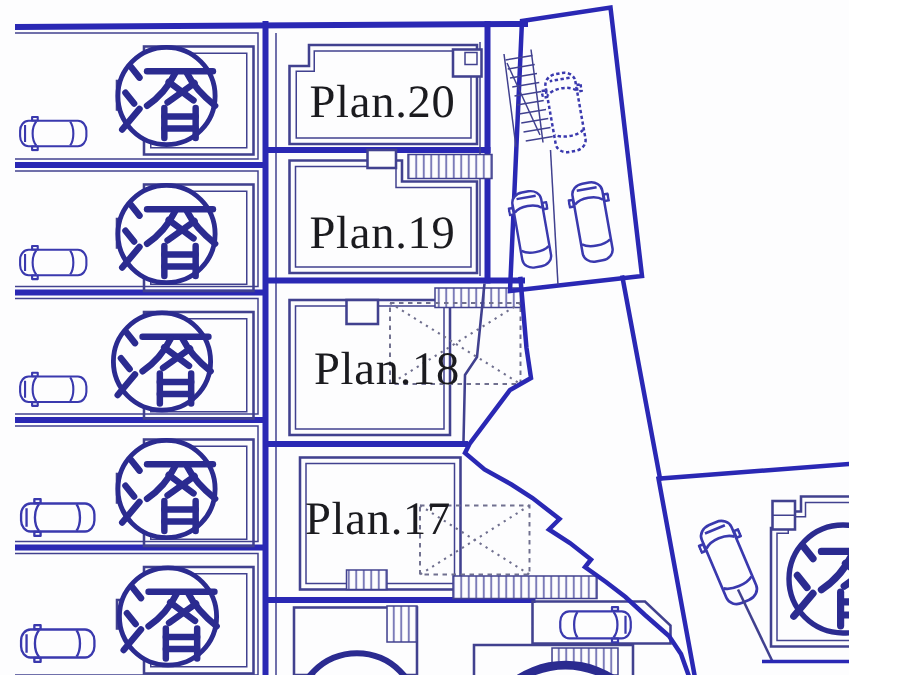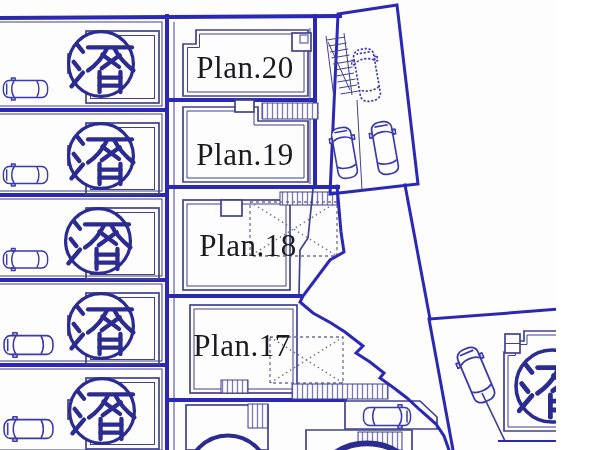--- a/index.html
+++ b/index.html
@@ -1,17 +1,17 @@
 <!DOCTYPE html>
 <html style="--bg: #fdfdfe; --line: #2a28b4; --wall: #41418f; --stamp: #2b2b90; --car: #3a39ae; --dash: #70708f; --text: #1b1b1f;"><head>
 <meta charset="utf-8">
 <title>Site Plan</title>
 <style>
   html,body{margin:0;padding:0;background:#ffffff;}
-  #stage{width:556px;height:450px;position:relative;background:var(--bg,#fdfdfe);overflow:hidden;}
+  #stage{width:556px;height:450px;position:relative;background:var(--bg,#fdfdfe);overflow:hidden;padding-left:10px;}
   svg{display:block;}
   .sep   {stroke:var(--line,#2a28b4);stroke-width:4;  fill:none;stroke-linecap:square;}
   .thick {stroke:var(--line,#2a28b4);stroke-width:3;  fill:none;stroke-linecap:square;stroke-linejoin:miter;}
   .mid   {stroke:var(--line,#2a28b4);stroke-width:2.2;fill:none;}
   .thin2 {stroke:var(--wall,#41418f);stroke-width:1.7;fill:none;}
   .thin1 {stroke:var(--wall,#41418f);stroke-width:1;  fill:none;}
   .whitefill{fill:#fdfdfe;}
   .dashed{stroke:var(--dash,#70708f);stroke-width:1.3;fill:none;stroke-dasharray:3 3;}
   .dotted{stroke:var(--dash,#70708f);stroke-width:1.4;fill:none;stroke-dasharray:1.5 3.2;}
   .hatchrect{stroke:var(--wall,#41418f);stroke-width:1;fill:url(#hv);}

